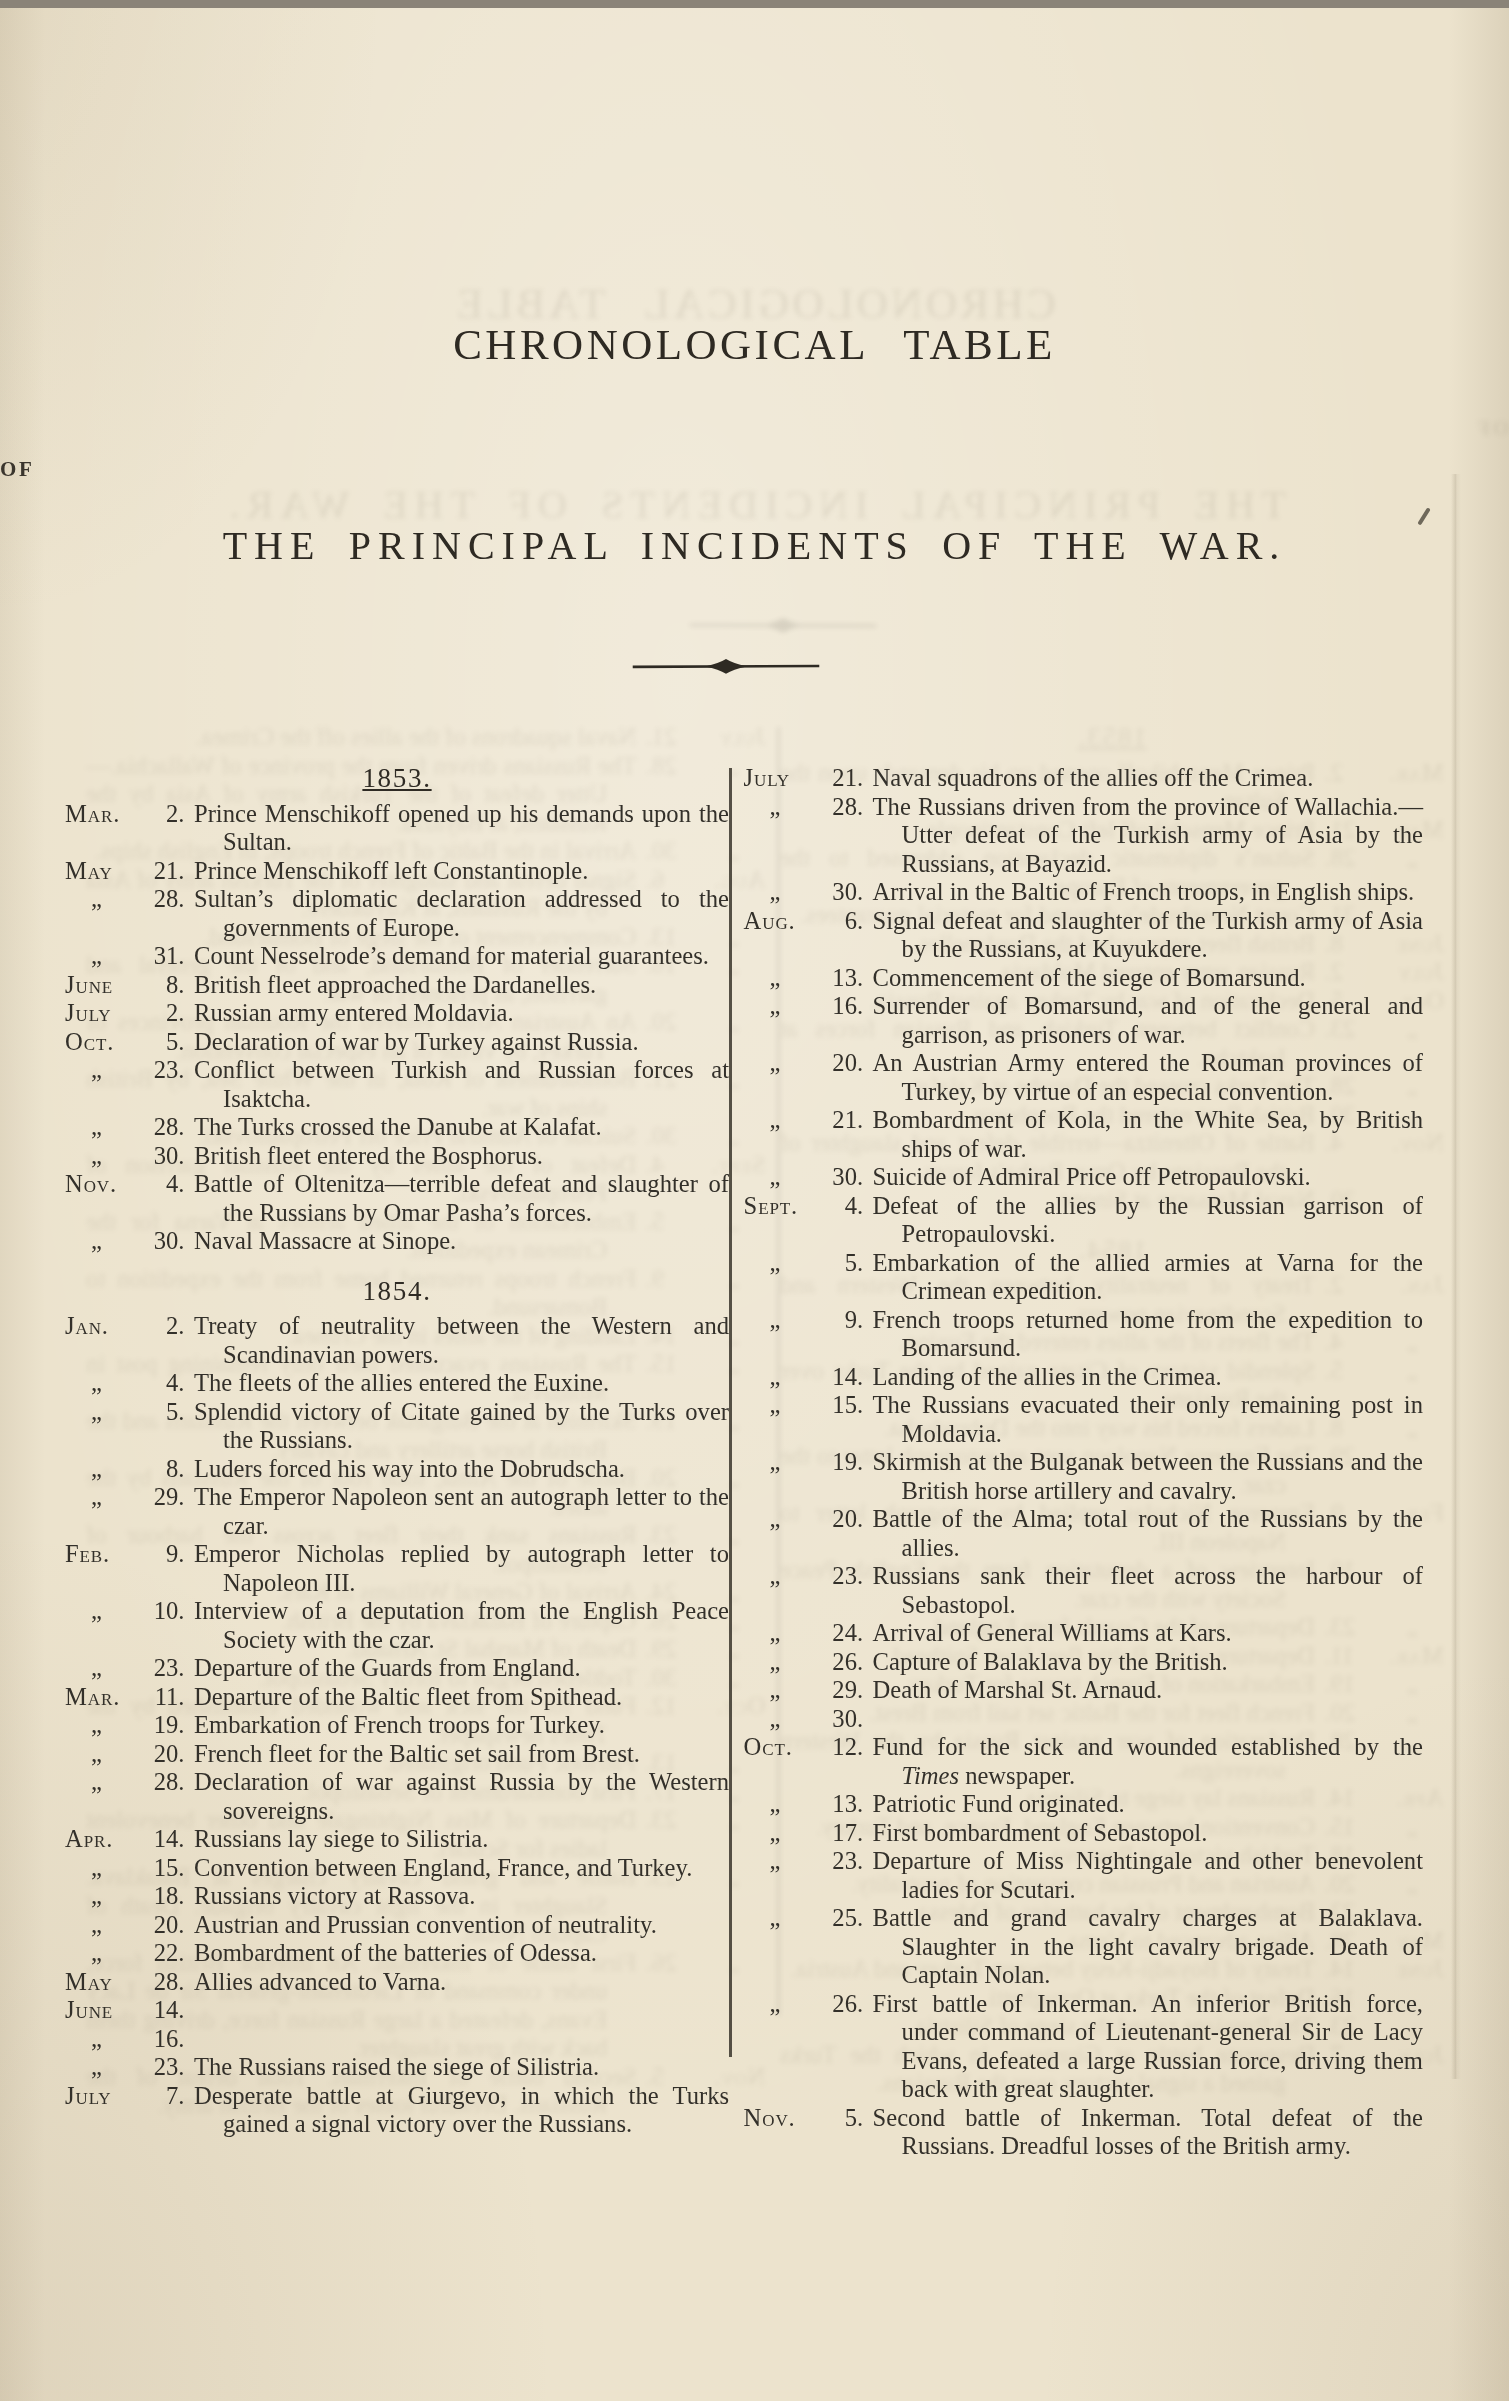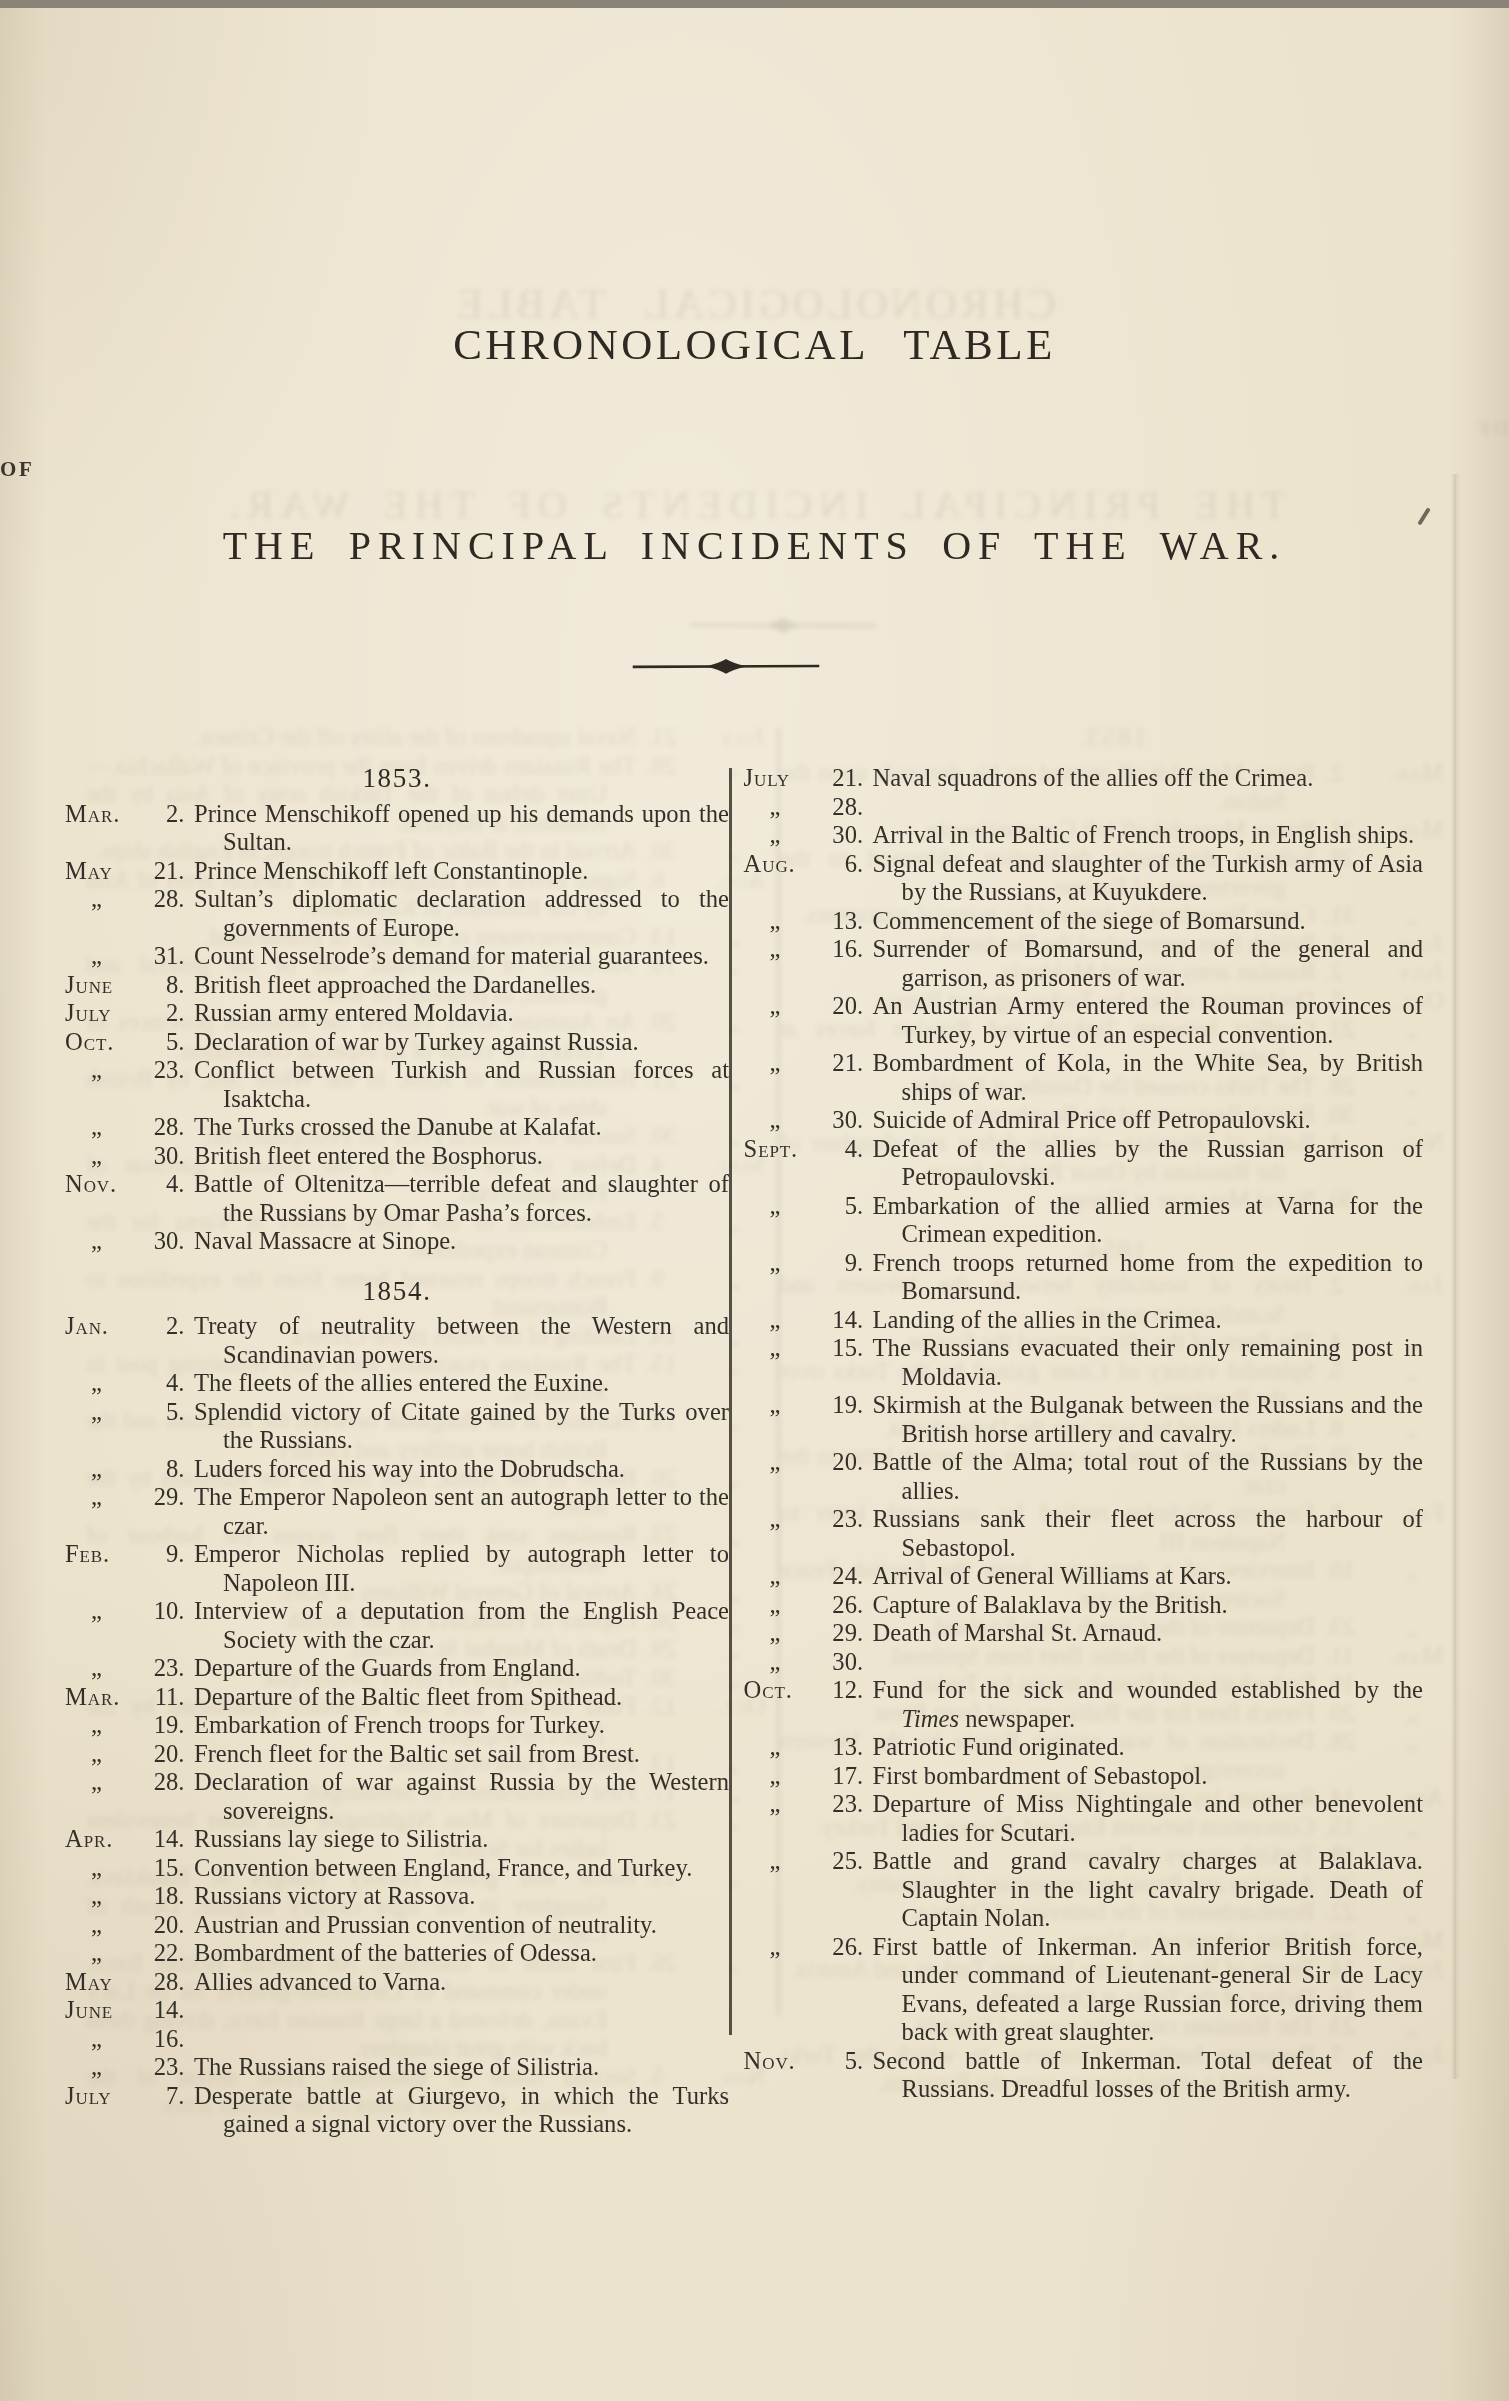--- a/index.html
+++ b/index.html
@@ -57,21 +57,21 @@
     display:flex;align-items:flex-start;
   }
   .col{font-size:24.6px;line-height:28.5px;}
   .col-left{width:664px;flex:none;}
   .divider{width:2.6px;align-self:stretch;background:rgba(58,53,43,0.85);margin:3.5px 0 104px 0;}
   .col-right{flex:1;padding-left:12px;}
   .year{
     text-align:center;font-size:27px;letter-spacing:1.7px;
     margin:21px 0 7px 0;color:#2f2b24;
   }
-  .year:first-child{margin-top:0;}
+  .year:first-child{margin-top:0;text-decoration:underline;}
   .entry{display:flex;align-items:baseline;}
   .m{
     flex:none;width:76px;
     font-variant:small-caps;letter-spacing:0.9px;
     white-space:nowrap;
   }
   .m.ditto{padding-left:26px;box-sizing:border-box;font-variant:normal;}
   .d{flex:none;width:53px;text-align:right;padding-right:9.5px;box-sizing:border-box;}
   .t{
     flex:1;text-align:justify;
@@ -618,20 +618,21 @@
       <div class="divider"></div>
       <div class="col col-right" id="col-right">
           <div class="entry">
             <span class="m">July</span>
             <span class="d">21.</span>
             <span class="t">Naval squadrons of the allies off the Crimea.</span>
           </div>
           <div class="entry">
             <span class="m ditto">„</span>
             <span class="d">28.</span>
+            <span class="t">The Russians driven from the province of Wallachia.—Utter defeat of the Turkish army of Asia by the Russians, at Bayazid.</span>
           </div>
           <div class="entry">
             <span class="m ditto">„</span>
             <span class="d">30.</span>
             <span class="t">Arrival in the Baltic of French troops, in English ships.</span>
           </div>
           <div class="entry">
             <span class="m">Aug.</span>
             <span class="d">6.</span>
             <span class="t">Signal defeat and slaughter of the Turkish army of Asia by the Russians, at Kuyukdere.</span>

